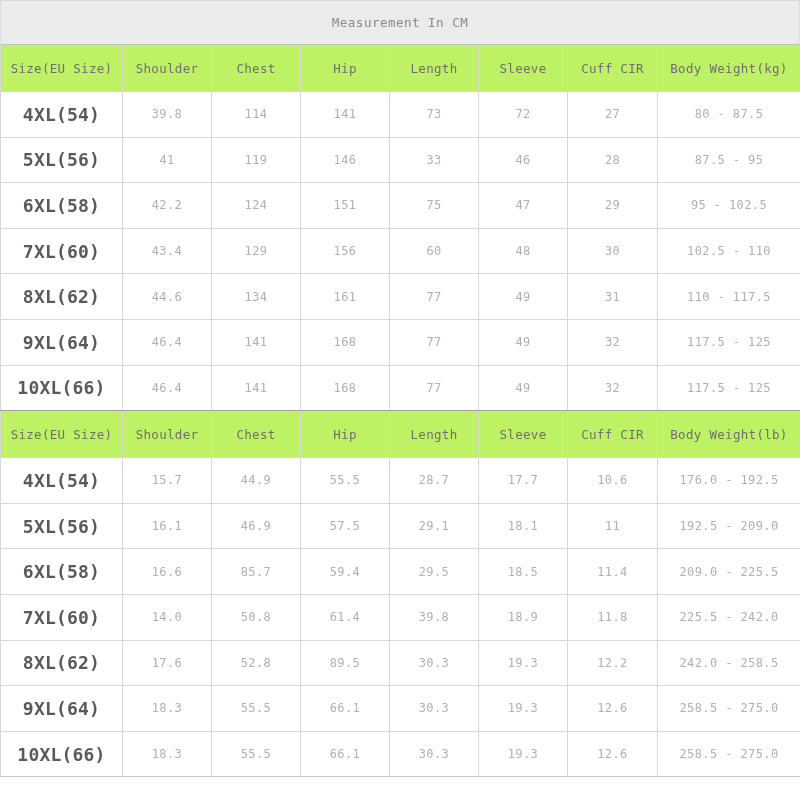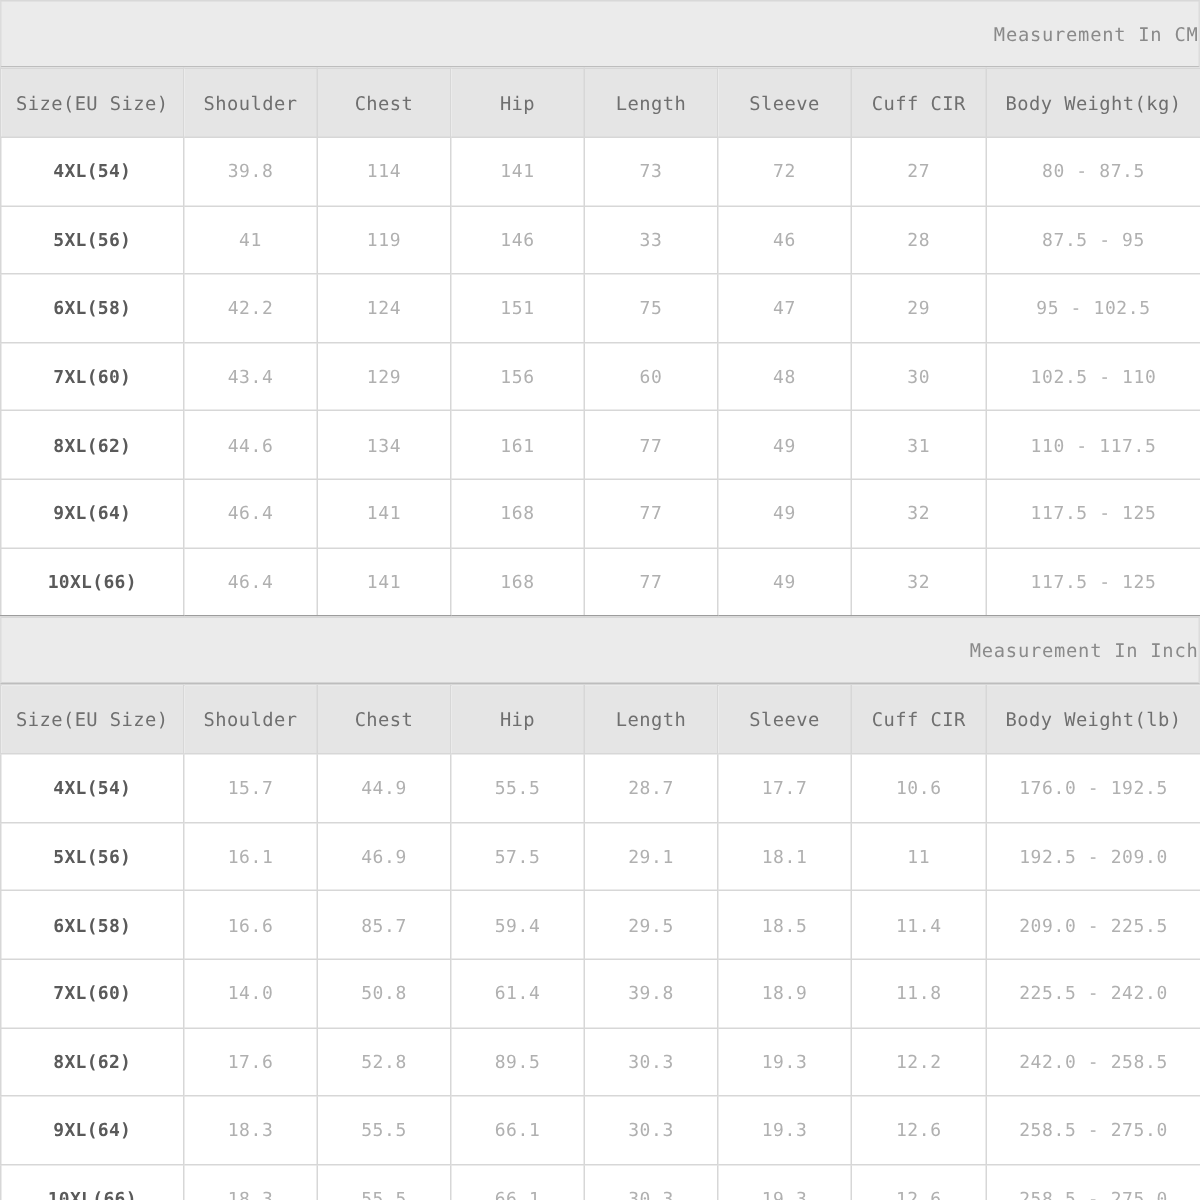--- a/index.html
+++ b/index.html
@@ -27,21 +27,21 @@
   .section-band {
     height: 45px;
     background: #ebebeb;
     border-top: 1px solid #d8d8d8;
     border-bottom: 1px solid #bdbdbd;
     border-left: 1px solid #dcdcdc;
     border-right: 1px solid #dcdcdc;
     box-sizing: border-box;
     display: flex;
     align-items: center;
-    justify-content: flex-end;
+    justify-content: center;
     flex: 0 0 auto;
   }
   .section-band-title {
     font-size: 12.5px;
     color: #8a8a8a;
     letter-spacing: 0.5px;
     white-space: nowrap;
   }
 
   
@@ -67,34 +67,34 @@
   col.c-narrow  { width: 89px; }
   col.c-cuff    { width: 90px; }
   col.c-weight  { width: 143px; }
 
   table.size-table thead th {
     height: 45px;
     font-size: 12.5px;
     font-weight: normal;
     color: #6f6f6f;
     letter-spacing: 0.3px;
-    background: #e5e5e5;
+    background: #bef264;
   }
 
   table.size-table tbody td {
     height: 44.6px;
     font-size: 12px;
     color: #b0b0b0;
     letter-spacing: 0.4px;
     background: #ffffff;
   }
   table.size-table tbody td.size-cell {
     color: #5a5a5a;
     font-weight: bold;
-    font-size: 12px;
+    font-size: 18px;
     letter-spacing: 0.2px;
   }
 
   
   .block-cm table.size-table tbody tr:last-child td {
     border-bottom: 1px solid #9d9d9d;
   }
   .block-inch table.size-table tbody tr:last-child td {
     border-bottom: 1px solid #c9c9c9;
   }
@@ -203,23 +203,20 @@
             <td>49</td>
             <td>32</td>
             <td>117.5 - 125</td>
           </tr>
         </tbody>
     </table>
   </div>
 
   <div class="block-inch">
 
-    <div class="section-band">
-      <span class="section-band-title">Measurement In Inch</span>
-    </div>
 
     <table class="size-table">
       <colgroup>
         <col class="c-size">
           <col class="c-narrow">
           <col class="c-narrow">
           <col class="c-narrow">
         <col class="c-narrow">
           <col class="c-narrow">
           <col class="c-cuff">

